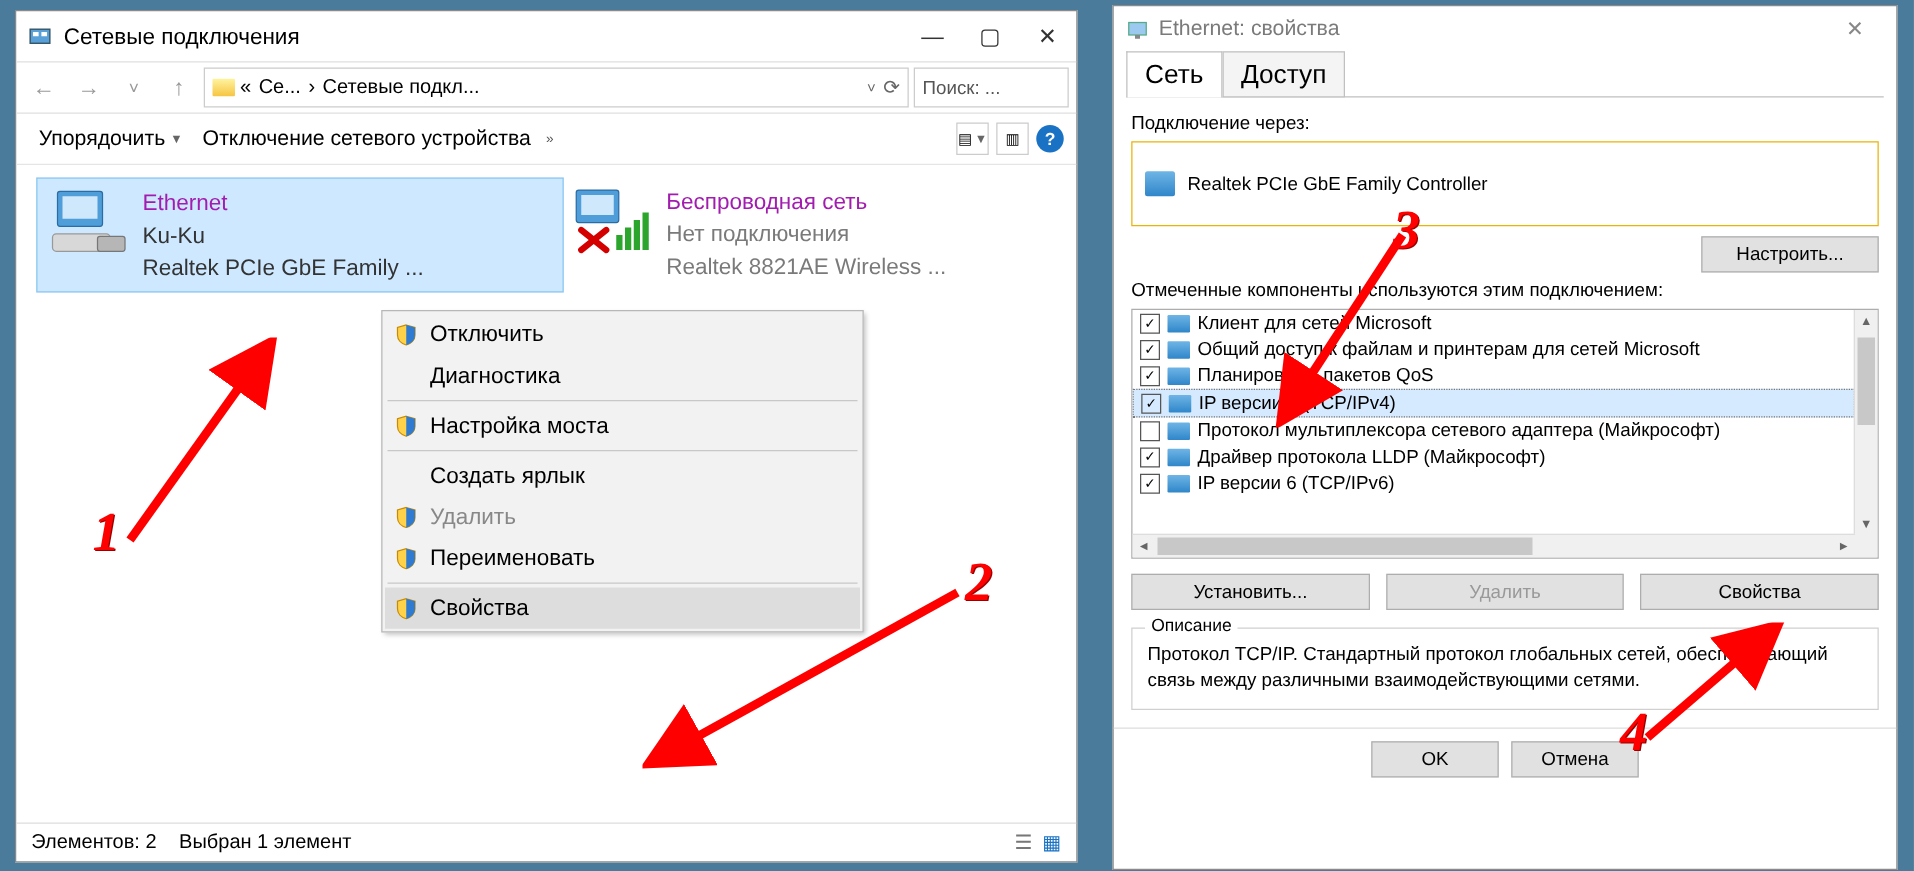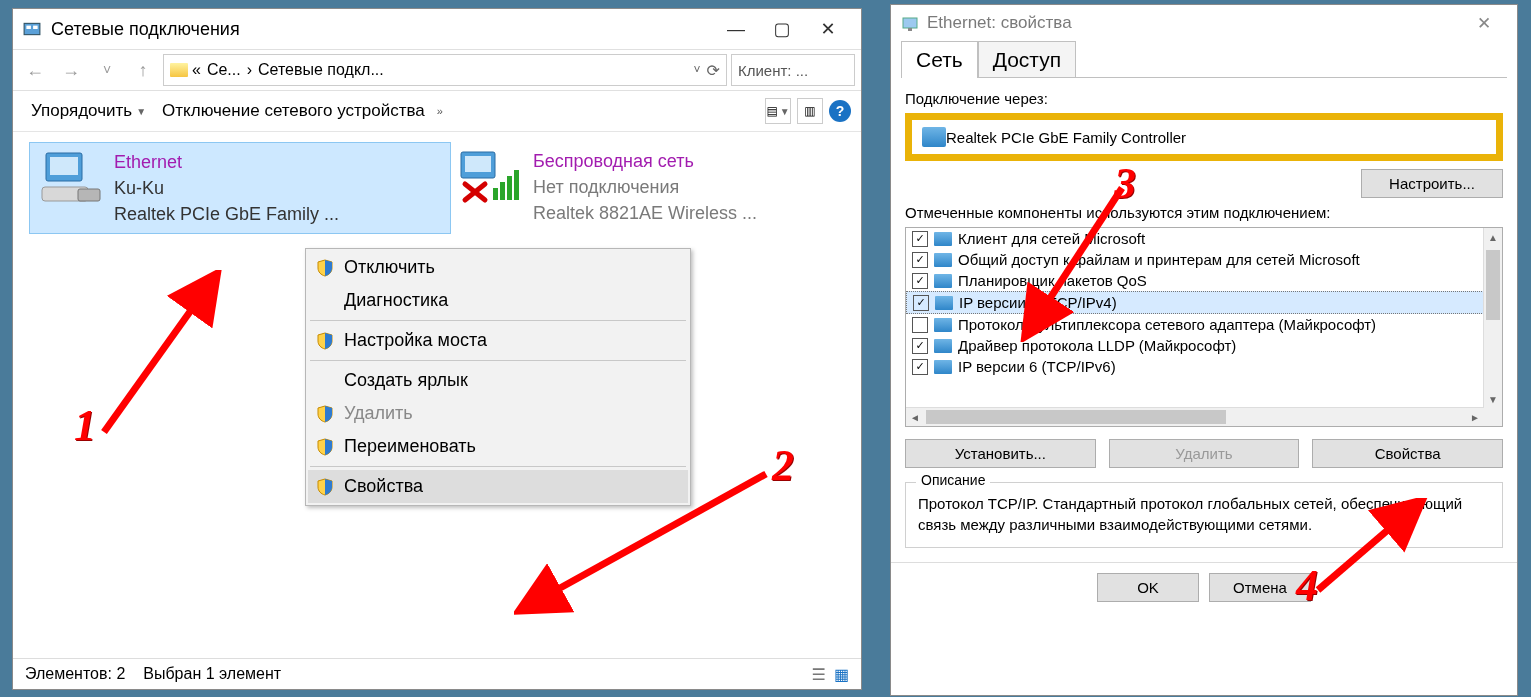--- a/index.html
+++ b/index.html
@@ -1,17 +1,17 @@
 <!DOCTYPE html>
 <html><head>
 <meta charset="utf-8">
 <style>
   html,body{margin:0;padding:0;font-family:"Segoe UI",Tahoma,sans-serif;font-size:14px;background:#4a7b9a;color:#000;width:1531px;height:697px;position:relative;overflow:hidden}
   .window{position:absolute;background:#fff;border:1px solid #8a8a8a}
-  .titlebar{display:flex;align-items:center;padding:0 10px 0 10px;height:40px;font-size:18px}
+  .titlebar{display:flex;align-items:center;padding:0 0 0 10px;height:40px;font-size:18px}
   .title-icon{width:18px;height:18px;margin-right:10px}
   .title-text{flex:1}
   .titlebtn{width:46px;height:40px;display:inline-flex;align-items:center;justify-content:center;font-size:18px;color:#333}
   .nav-row{display:flex;align-items:center;height:40px;border-top:1px solid #e0e0e0;border-bottom:1px solid #e0e0e0;padding:0 6px;gap:4px}
   .nav-arrow{width:32px;height:32px;display:flex;align-items:center;justify-content:center;color:#999;font-size:18px}
   .breadcrumb{flex:1;display:flex;align-items:center;height:30px;border:1px solid #ccc;padding:0 6px;font-size:16px;overflow:hidden;white-space:nowrap}
   .search{width:110px;height:30px;border:1px solid #ccc;display:flex;align-items:center;padding:0 6px;font-size:15px;color:#555}
   .toolbar-row{display:flex;align-items:center;height:40px;border-bottom:1px solid #e5e5e5;padding:0 10px;font-size:17px}
   .tbtn{display:flex;align-items:center;gap:4px;padding:0 8px;height:40px}
   .ddmark{font-size:10px;color:#666}
@@ -38,21 +38,21 @@
   .shield{width:18px;height:18px;display:inline-block}
   .shield svg{display:block}
   .ctxspacer{width:18px;height:18px}
   
   .dlg-title{display:flex;align-items:center;height:36px;padding:0 10px;font-size:17px;color:#7a7a7a}
   .tabs{display:flex;gap:0;margin:0 10px;border-bottom:1px solid #c0c0c0}
   .tab{padding:6px 14px 5px;border:1px solid #c0c0c0;border-bottom:none;background:#fff;font-size:21px;margin-bottom:-1px}
   .tab.inactive{background:#f4f4f4;border-bottom:1px solid #c0c0c0}
   .dlg-body{padding:12px 14px 0;font-size:15px}
   .field-label{margin-bottom:6px}
-  .conn-box{border:7px solid #eab308;padding:0 10px;display:flex;align-items:center;height:34px}
+  .conn-box{border:1px solid #eab308;padding:16px 10px;display:flex;align-items:center;gap:10px;height:34px}
   .netcardicon{width:24px;height:20px;background:linear-gradient(#6fb5e6,#2f86c9);border-radius:2px}
   .btn{border:1px solid #adadad;background:#e1e1e1;padding:5px 0;font-size:15px;text-align:center;cursor:default;display:inline-block}
   .btn.disabled{color:#999}
   .component-box{border:1px solid #adadad;height:198px;position:relative;overflow:hidden}
   .component-list{position:absolute;left:0;right:18px;top:0;bottom:18px;overflow:hidden}
   .comp-row{display:flex;align-items:center;gap:6px;padding:2px 6px;font-size:15px;white-space:nowrap}
   .comp-row.sel{background:#d6eaff;border:1px dotted #777}
   .cb{width:14px;height:14px;border:1px solid #555;display:inline-flex;align-items:center;justify-content:center;font-size:11px;color:#000;flex:none}
   .net-tiny{width:18px;height:14px;background:linear-gradient(#6fb5e6,#2f86c9);border-radius:1px;flex:none}
   .vscroll{position:absolute;right:0;top:0;bottom:18px;width:18px;background:#f0f0f0;border-left:1px solid #ddd;display:flex;flex-direction:column}
@@ -102,21 +102,21 @@
     <div class="breadcrumb">
       <span class="folder-icon"></span>
       <span>«</span>
       <span style="margin:0 6px">Се...</span>
       <span>›</span>
       <span style="margin:0 6px">Сетевые подкл...</span>
       <span style="margin-left:auto;font-size:12px;color:#666">˅</span>
       <span style="margin-left:6px;color:#666">⟳</span>
     </div>
     <div class="search">
-      <span>Клиент: ...</span>
+      <span>Поиск: ...</span>
     </div>
   </div>
 
   <div class="toolbar-row">
     <div class="tbtn">
       <span>Упорядочить</span>
         <span class="ddmark">▼</span>
     </div>
     <div class="tbtn">
       <span>Отключение сетевого устройства</span>

